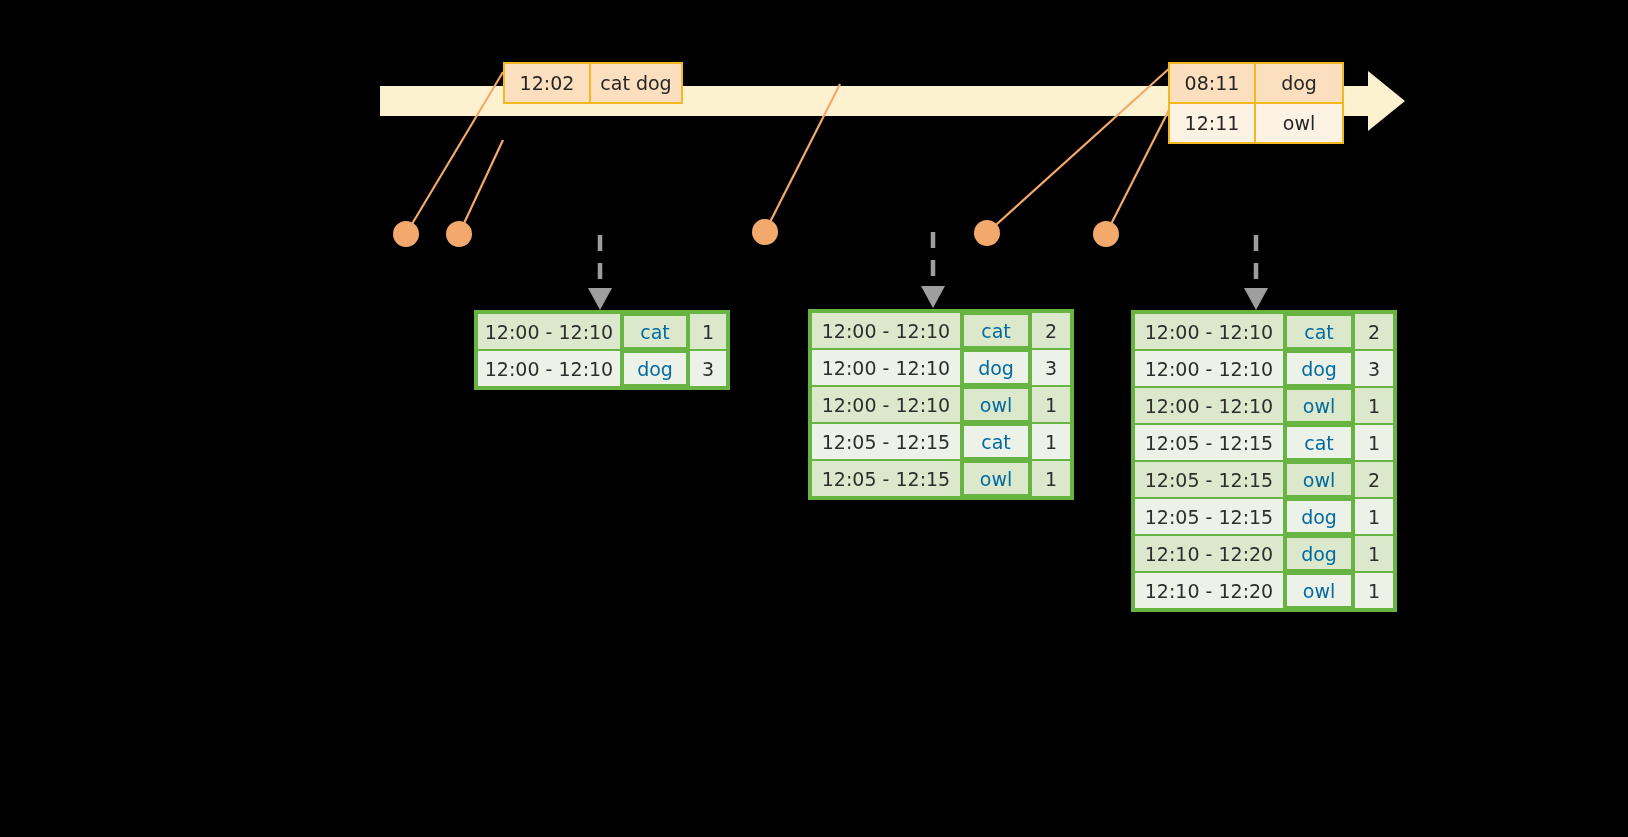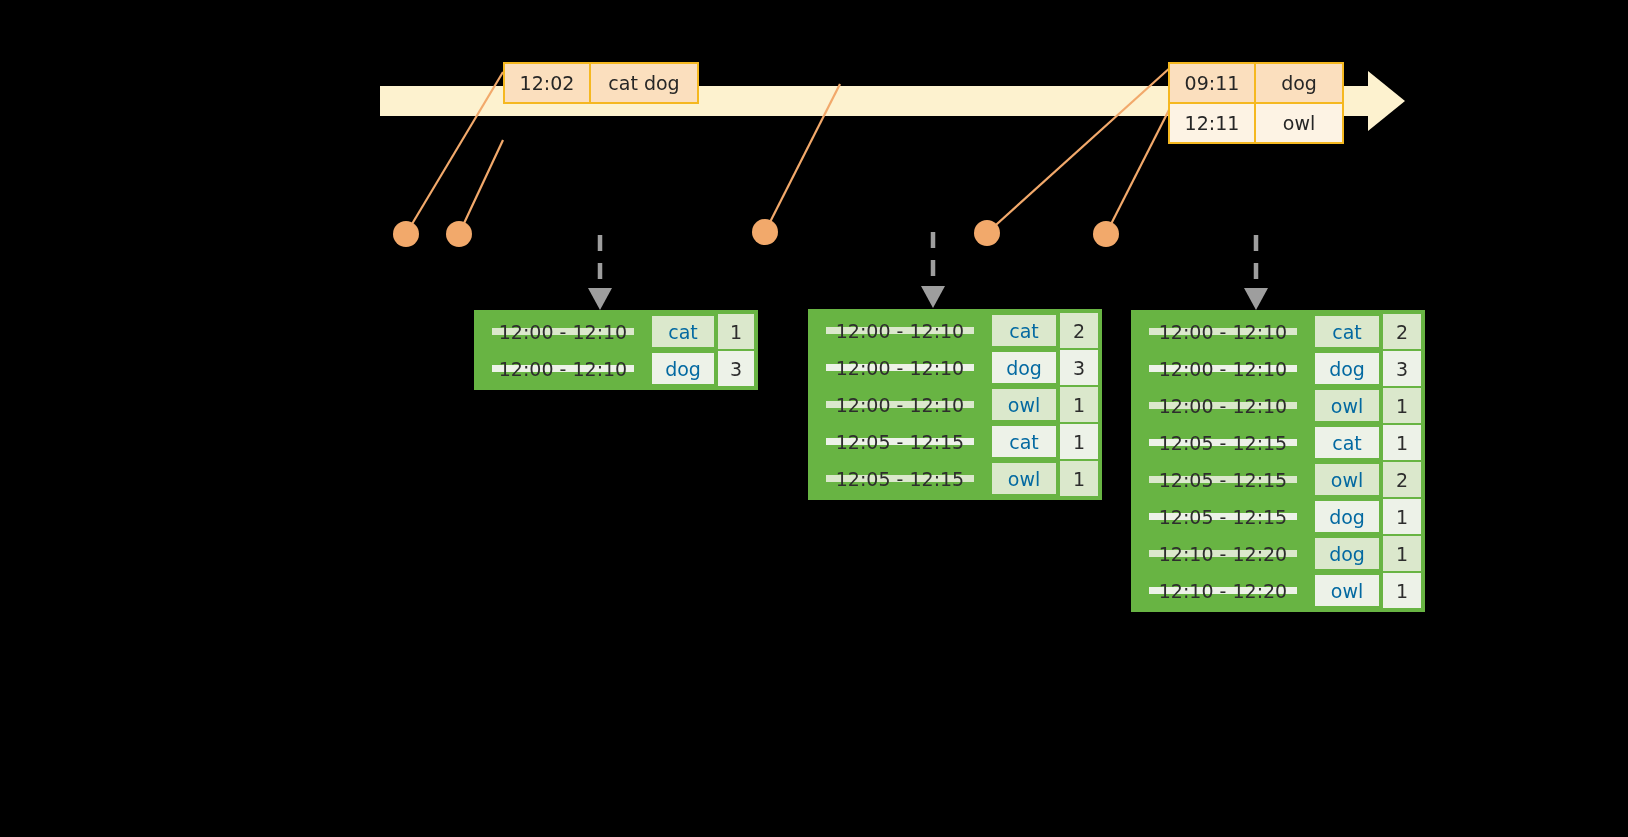--- a/index.html
+++ b/index.html
@@ -100,21 +100,21 @@
     height: 37px;
     box-sizing: border-box;
   }
   .res-row .r-window {
     display: flex;
     align-items: center;
     justify-content: center;
     font-size: 19px;
     color: #2d2d2d;
     box-sizing: border-box;
-    margin: 15px;
+    margin: 1px;
   }
   .res-row .r-key {
     display: flex;
     align-items: center;
     justify-content: center;
     font-size: 19px;
     color: #0369a1;
     box-sizing: border-box;
     margin: 3px;
   }
@@ -177,31 +177,31 @@
     <g>
       <line x1="933" y1="232" x2="933" y2="286" stroke="#9E9E9E" stroke-width="4.5" stroke-dasharray="16,12"></line>
       <polygon points="921,286 945,286 933,308" fill="#9E9E9E"></polygon>
     </g>
     <g>
       <line x1="1256" y1="235" x2="1256" y2="288" stroke="#9E9E9E" stroke-width="4.5" stroke-dasharray="16,12"></line>
       <polygon points="1244,288 1268,288 1256,310" fill="#9E9E9E"></polygon>
     </g>
   </svg>
 
-  <div class="event-box" style="left:503px; top:62px; width:196px;">
+  <div class="event-box" style="left:503px; top:62px; width:180px;">
     <div class="event-row shade">
       <div class="ev-time">12:02</div>
       <div class="ev-words">cat dog</div>
     </div>
   </div>
 
 
   <div class="event-box" style="left:1168px; top:62px; width:176px;">
     <div class="event-row shade">
-      <div class="ev-time">09:11</div>
+      <div class="ev-time">08:11</div>
       <div class="ev-words">dog</div>
     </div>
     <div class="event-row plain">
       <div class="ev-time">12:11</div>
       <div class="ev-words">owl</div>
     </div>
   </div>
 
   <div class="result-table t1" style="left:474px; top:310px;">
     <div class="res-row shade">

